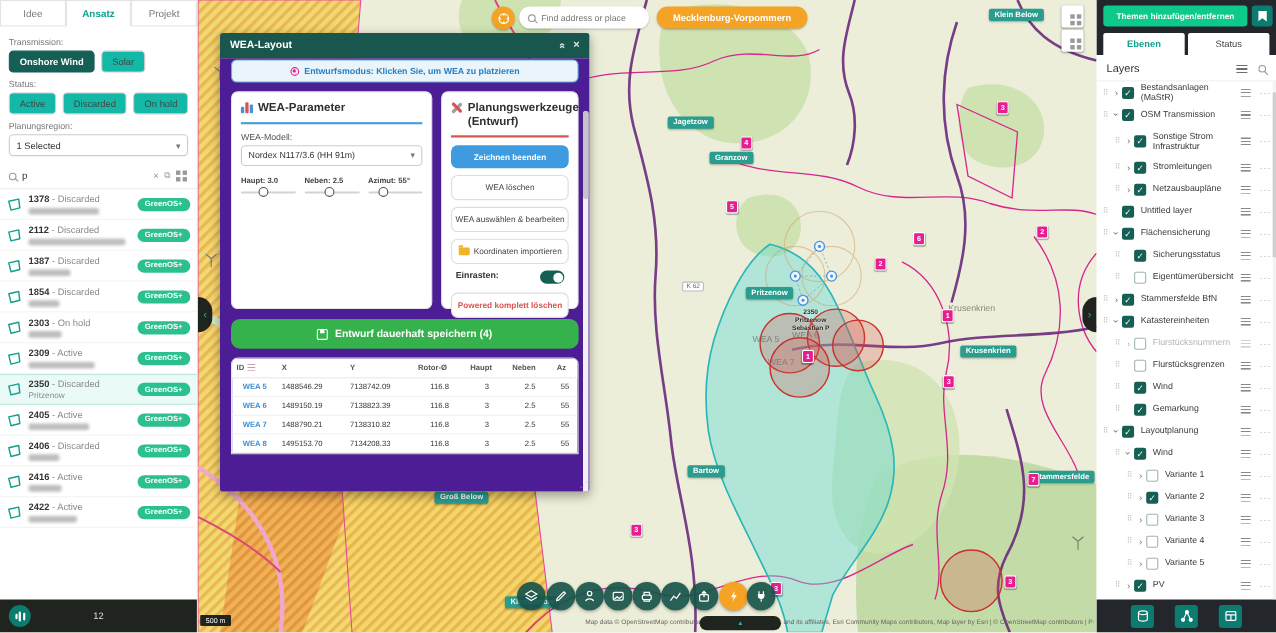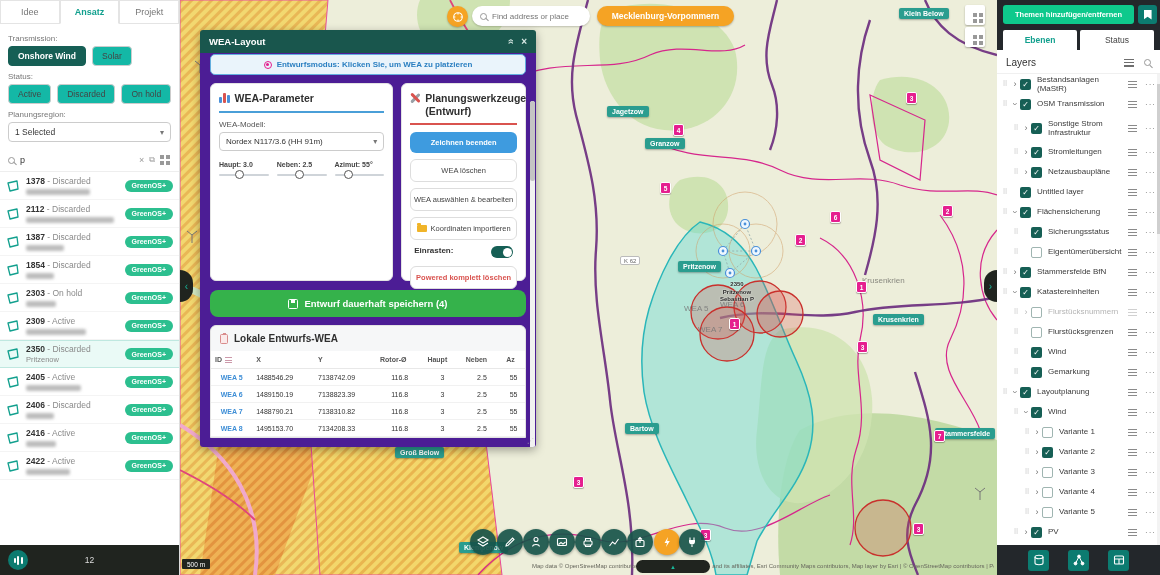--- a/index.html
+++ b/index.html
@@ -603,24 +603,20 @@
               <span class="toggle"></span>
             </div>
             <button class="t-btn danger">Powered komplett löschen</button>
           </div>
         </div>
         <button class="save-btn">
           <span class="disk-ico"></span>
           <span>Entwurf dauerhaft speichern (4)</span>
         </button>
         <div class="table-card">
-          <div class="table-head">
-            <span class="clip-ico"></span>
-            <span>Lokale Entwurfs-WEA</span>
-          </div>
           <table class="wea">
             <thead>
                 <tr id="wea-thead">
                   <th>ID<span class="sort-lines"></span></th>
                   <th>X</th>
                   <th>Y</th>
                   <th>Rotor-Ø</th>
                   <th>Haupt</th>
                   <th>Neben</th>
                   <th>Az</th>

